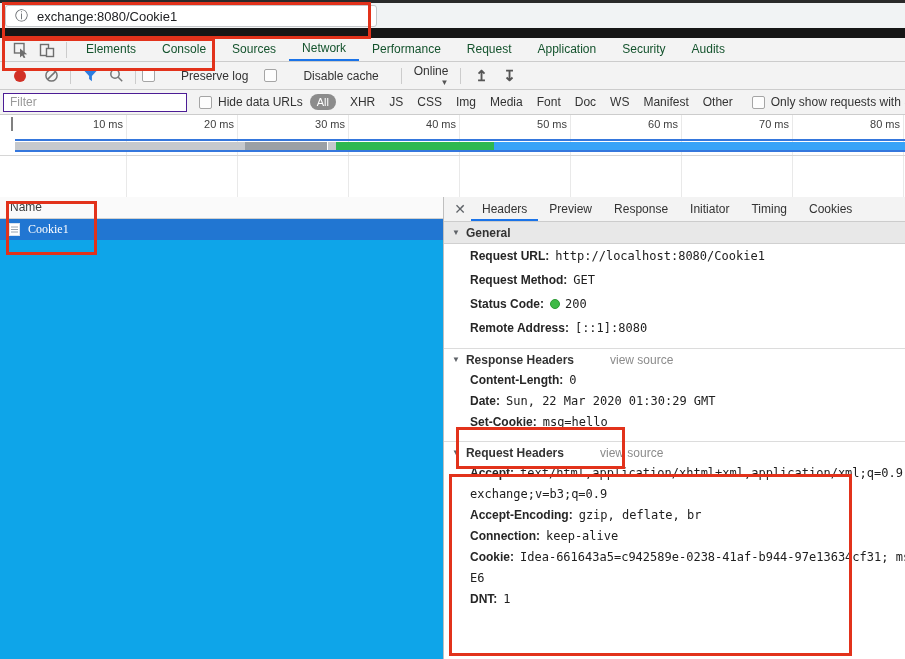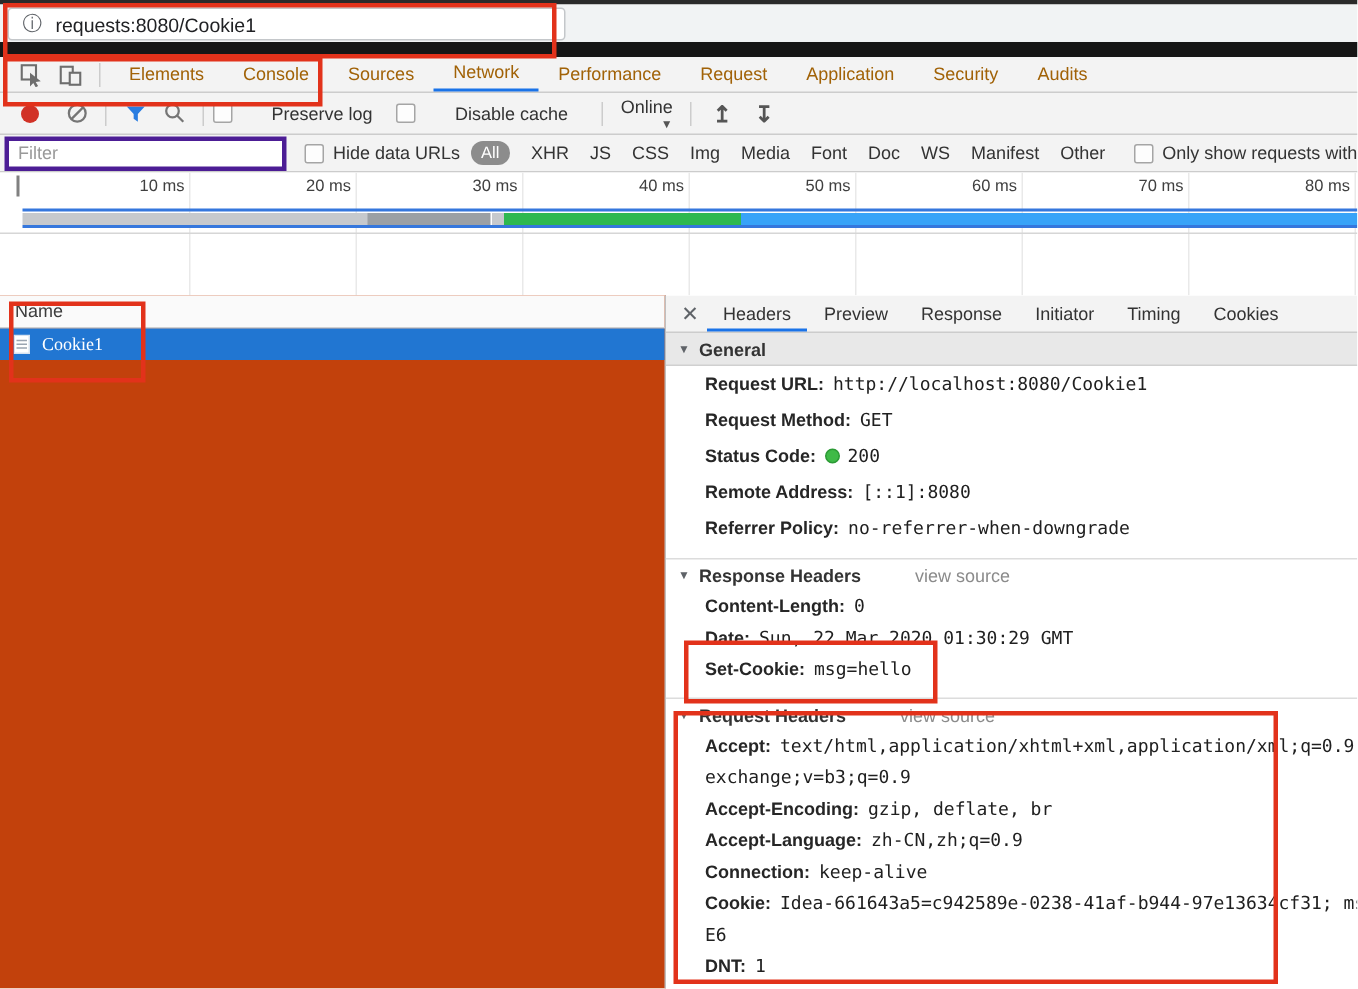--- a/index.html
+++ b/index.html
@@ -12,53 +12,53 @@
   #urlbox{position:absolute;left:5px;top:2px;width:352px;height:20px;background:#fff;
           border:1px solid #c4c7ca;border-radius:3px;display:flex;align-items:center;
           padding:0 9px;font-size:13px;color:#202124;}
   #info-icon{color:#5f6368;font-size:13px;margin-right:9px;}
   #blackbar{left:0;top:28px;width:905px;height:10px;background:#161616;}
   
   #tabbar{left:0;top:38px;width:905px;height:24px;background:#f3f3f3;
           border-bottom:1px solid #ccc;display:flex;align-items:center;box-sizing:border-box;padding-left:8px;}
   .ticon{width:26px;height:23px;display:flex;align-items:center;justify-content:center;}
   .vsep{width:1px;height:16px;background:#ccc;margin:0 6px;}
-  .tab{padding:0 13px;height:23px;line-height:23px;color:#a16207;box-sizing:border-box;}
+  .tab{padding:0 13px;height:23px;line-height:23px;color:#14532d;box-sizing:border-box;}
   .tab.active{border-bottom:2px solid #1a73e8;line-height:21px;}
   
   #toolbar{left:0;top:62px;width:905px;height:28px;background:#f3f3f3;border-bottom:1px solid #ccc;
            box-sizing:border-box;display:flex;align-items:center;padding-left:10px;}
   #record-dot{width:12px;height:12px;border-radius:50%;margin:0 12px 0 4px;}
   .cblabel{display:flex;align-items:center;margin-right:16px;white-space:nowrap;gap:20px;}
   .cb{display:inline-block;width:11px;height:11px;border:1px solid #a5a5a5;background:#fdfdfd;
       border-radius:2px;margin-right:6px;flex:none;}
   #throttling{display:flex;align-items:flex-end;margin:0 6px;flex-direction:column;}
   #throttling .dd{font-size:8px;color:#555;margin-left:26px;}
   .harrow{font-size:15px;font-weight:bold;color:#555;width:28px;text-align:center;}
   
   #filterrow{left:0;top:90px;width:905px;height:25px;background:#f3f3f3;border-bottom:1px solid #ccc;
              box-sizing:border-box;display:flex;align-items:center;padding-left:3px;
              white-space:nowrap;overflow:hidden;}
-  #filter-input{width:170px;height:17px;border:3px solid #4c1d95;padding:0 6px;font-size:12px;
+  #filter-input{width:170px;height:17px;border:1px solid #4c1d95;padding:0 6px;font-size:12px;
                 color:#ec4899;font-family:"Liberation Sans",sans-serif;flex:none;}
   #filter-input::placeholder{color:#999;}
   .ftype{margin:0 7px;color:#333;}
   .pill{background:#8c8c8c;color:#fff;border-radius:9px;padding:2px 7px;margin:0 7px;font-size:11px;}
   #samesite-label{flex:none;}
   
   #overview{left:0;top:115px;width:905px;height:82px;background:#fff;overflow:hidden;}
   .gridline{position:absolute;top:0;width:1px;height:82px;background:#e9e9e9;}
   .tick{position:absolute;top:3px;height:14px;width:60px;text-align:right;font-size:11px;color:#404040;}
   #zero-mark{position:absolute;left:11px;top:2px;width:2px;height:14px;background:#808080;}
   #band{position:absolute;left:0;top:24px;width:905px;height:15px;}
   .seg{position:absolute;}
   #ov-divider{position:absolute;left:0;top:40px;width:905px;height:1px;background:#d6d6d6;}
   
   #main{left:0;top:197px;width:905px;height:462px;display:flex;}
-  #left{width:443px;border-right:1px solid #bfbfbf;background:#c2410c;flex:none;}
+  #left{width:443px;border-right:1px solid #bfbfbf;background:#0ea5e9;flex:none;}
   #name-header{height:21px;line-height:21px;padding-left:10px;background:#fafafa;
                border-bottom:1px solid #d0d0d0;color:#3c3c3c;}
   .req-row{height:21px;display:flex;align-items:center;padding-left:9px;}
   .req-row.selected{color:#fff;}
   .doc-icon{margin-right:8px;display:flex;}
   #right{flex:1;position:relative;background:#fff;overflow:hidden;}
   #dtabs{height:25px;background:#f3f3f3;border-bottom:1px solid #ccc;box-sizing:border-box;
          display:flex;align-items:center;padding-left:5px;}
   #dclose{font-size:14px;color:#5f6368;width:22px;text-align:center;}
   .dtab{padding:0 11px;height:24px;line-height:24px;color:#333;}
@@ -80,21 +80,21 @@
   
   .anno{position:absolute;border:3px solid #e2321b;z-index:30;background:transparent;}
 </style>
 </head>
 <body>
 
 <div class="abs" id="top-dark"></div>
 <div class="abs" id="urlrow">
   <div id="urlbox">
     <span id="info-icon">ⓘ</span>
-    <span>requests:8080/Cookie1</span>
+    <span>exchange:8080/Cookie1</span>
   </div>
 </div>
 <div class="abs" id="blackbar"></div>
 
 <div class="abs" id="tabbar">
   <span class="ticon">
     <svg width="16" height="16" viewBox="0 0 16 16">
       <rect x="1.5" y="1.5" width="9.5" height="9.5" fill="none" stroke="#6e6e6e" stroke-width="1.4"></rect>
       <path d="M7 6.5 L14.2 12.2 L10.8 12.6 L12.4 15.4 L10.8 16.2 L9.2 13.4 L7 15.6 Z" fill="#6e6e6e"></path>
     </svg>
@@ -244,42 +244,40 @@
     <div id="sections">
         <div class="sec-header gray">
           <div class="caret" style="display: inline-block;">▼</div>
           <div class="sec-title" style="display: inline-block;">General</div>
         </div>
         <div class="sec-rows">
           <div class="hrow g"><b class="hkey">Request URL:</b><span class="hval">http://localhost:8080/Cookie1</span></div>
           <div class="hrow g"><b class="hkey">Request Method:</b><span class="hval">GET</span></div>
           <div class="hrow g"><b class="hkey">Status Code:</b><span class="statusdot" style="background: rgb(63, 186, 71);"></span><span class="hval">200</span></div>
           <div class="hrow g"><b class="hkey">Remote Address:</b><span class="hval">[::1]:8080</span></div>
-          <div class="hrow g"><b class="hkey">Referrer Policy:</b><span class="hval">no-referrer-when-downgrade</span></div>
         </div>
         <div class="sec-header plain">
           <div class="caret" style="display: inline-block;">▼</div>
           <div class="sec-title" style="display: inline-block;">Response Headers</div>
           <div class="viewsrc" style="color: rgb(139, 139, 139); margin-left: 36px; display: inline-block;">view source</div>
         </div>
         <div class="sec-rows">
           <div class="hrow s"><b class="hkey">Content-Length:</b><span class="hval">0</span></div>
           <div class="hrow s"><b class="hkey">Date:</b><span class="hval">Sun, 22 Mar 2020 01:30:29 GMT</span></div>
           <div class="hrow s"><b class="hkey">Set-Cookie:</b><span class="hval">msg=hello</span></div>
         </div>
         <div class="sec-header plain">
           <div class="caret" style="display: inline-block;">▼</div>
           <div class="sec-title" style="display: inline-block;">Request Headers</div>
           <div class="viewsrc" style="color: rgb(139, 139, 139); margin-left: 36px; display: inline-block;">view source</div>
         </div>
         <div class="sec-rows">
           <div class="hrow s"><b class="hkey">Accept:</b><span class="hval">text/html,application/xhtml+xml,application/xml;q=0.9,image</span></div>
           <div class="hrow s"><span class="hval">exchange;v=b3;q=0.9</span></div>
           <div class="hrow s"><b class="hkey">Accept-Encoding:</b><span class="hval">gzip, deflate, br</span></div>
-          <div class="hrow s"><b class="hkey">Accept-Language:</b><span class="hval">zh-CN,zh;q=0.9</span></div>
           <div class="hrow s"><b class="hkey">Connection:</b><span class="hval">keep-alive</span></div>
           <div class="hrow s"><b class="hkey">Cookie:</b><span class="hval">Idea-661643a5=c942589e-0238-41af-b944-97e13634cf31; msg=hel</span></div>
           <div class="hrow s"><span class="hval">E6</span></div>
           <div class="hrow s"><b class="hkey">DNT:</b><span class="hval">1</span></div>
         </div>
       </div>
   </div>
 </div>
 
 <div class="anno" style="left: 2px; top: 2px; width: 363px; height: 31px; border-color: rgb(226, 50, 27);"></div>

